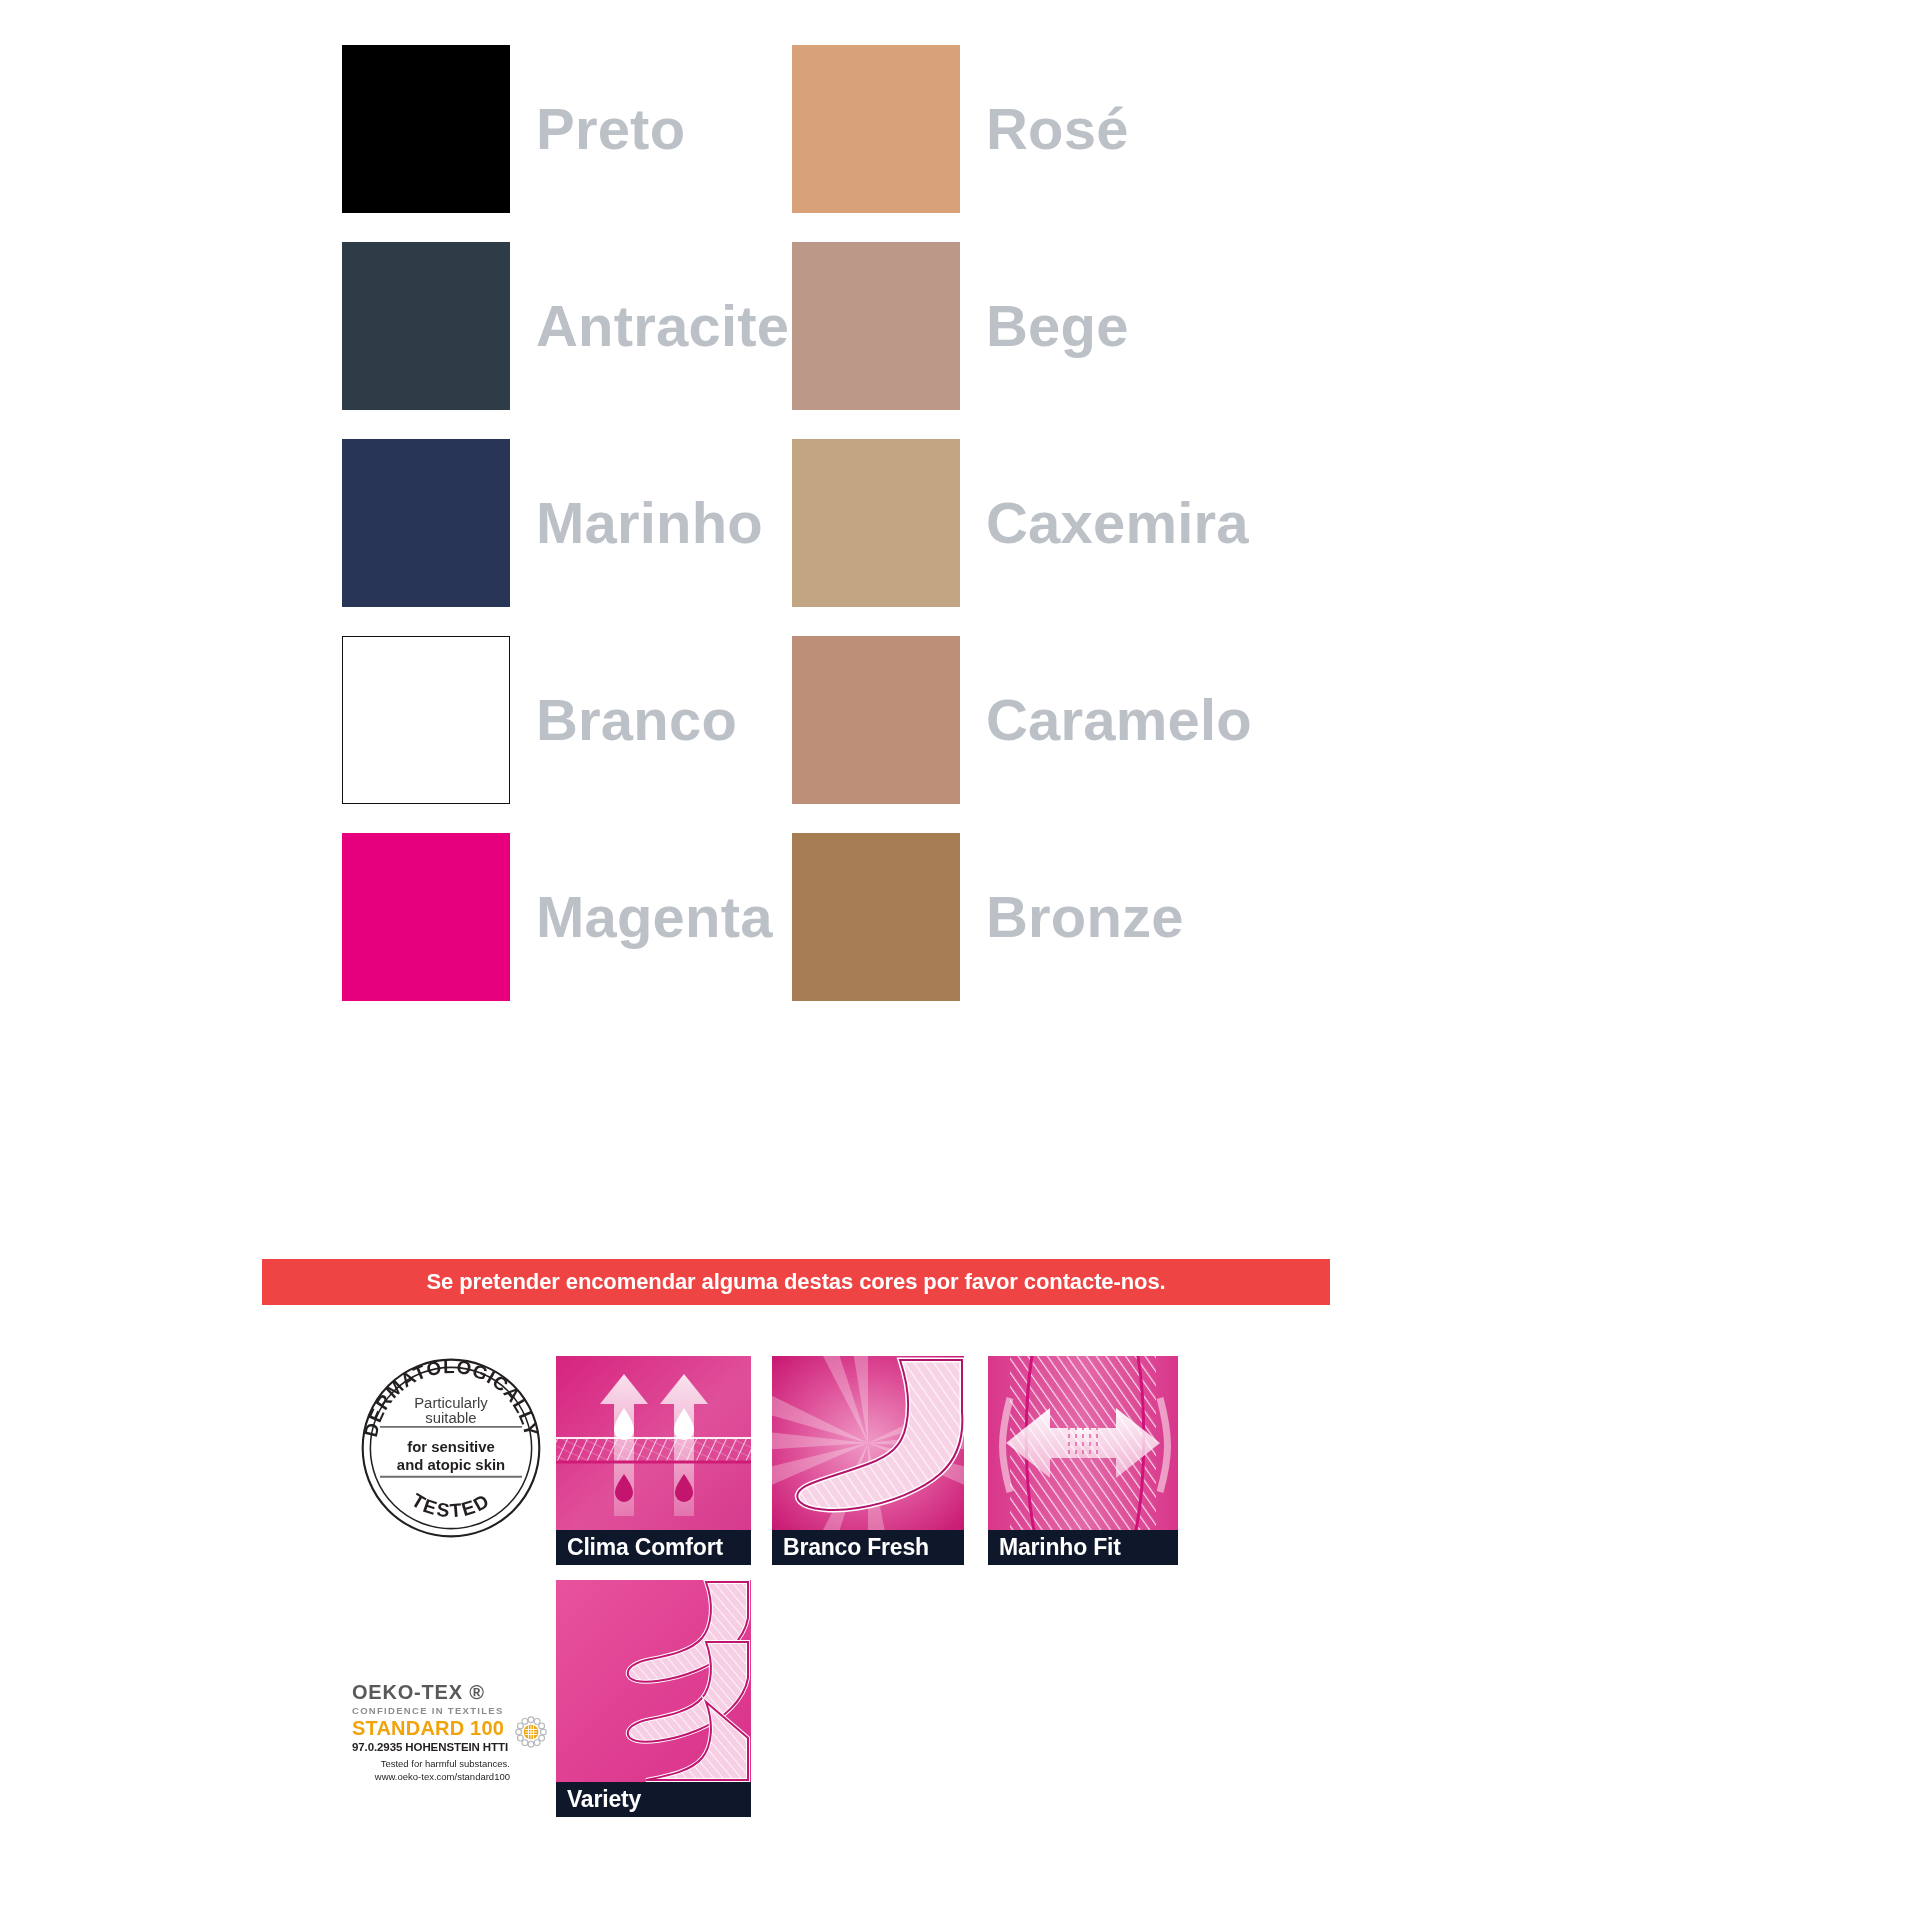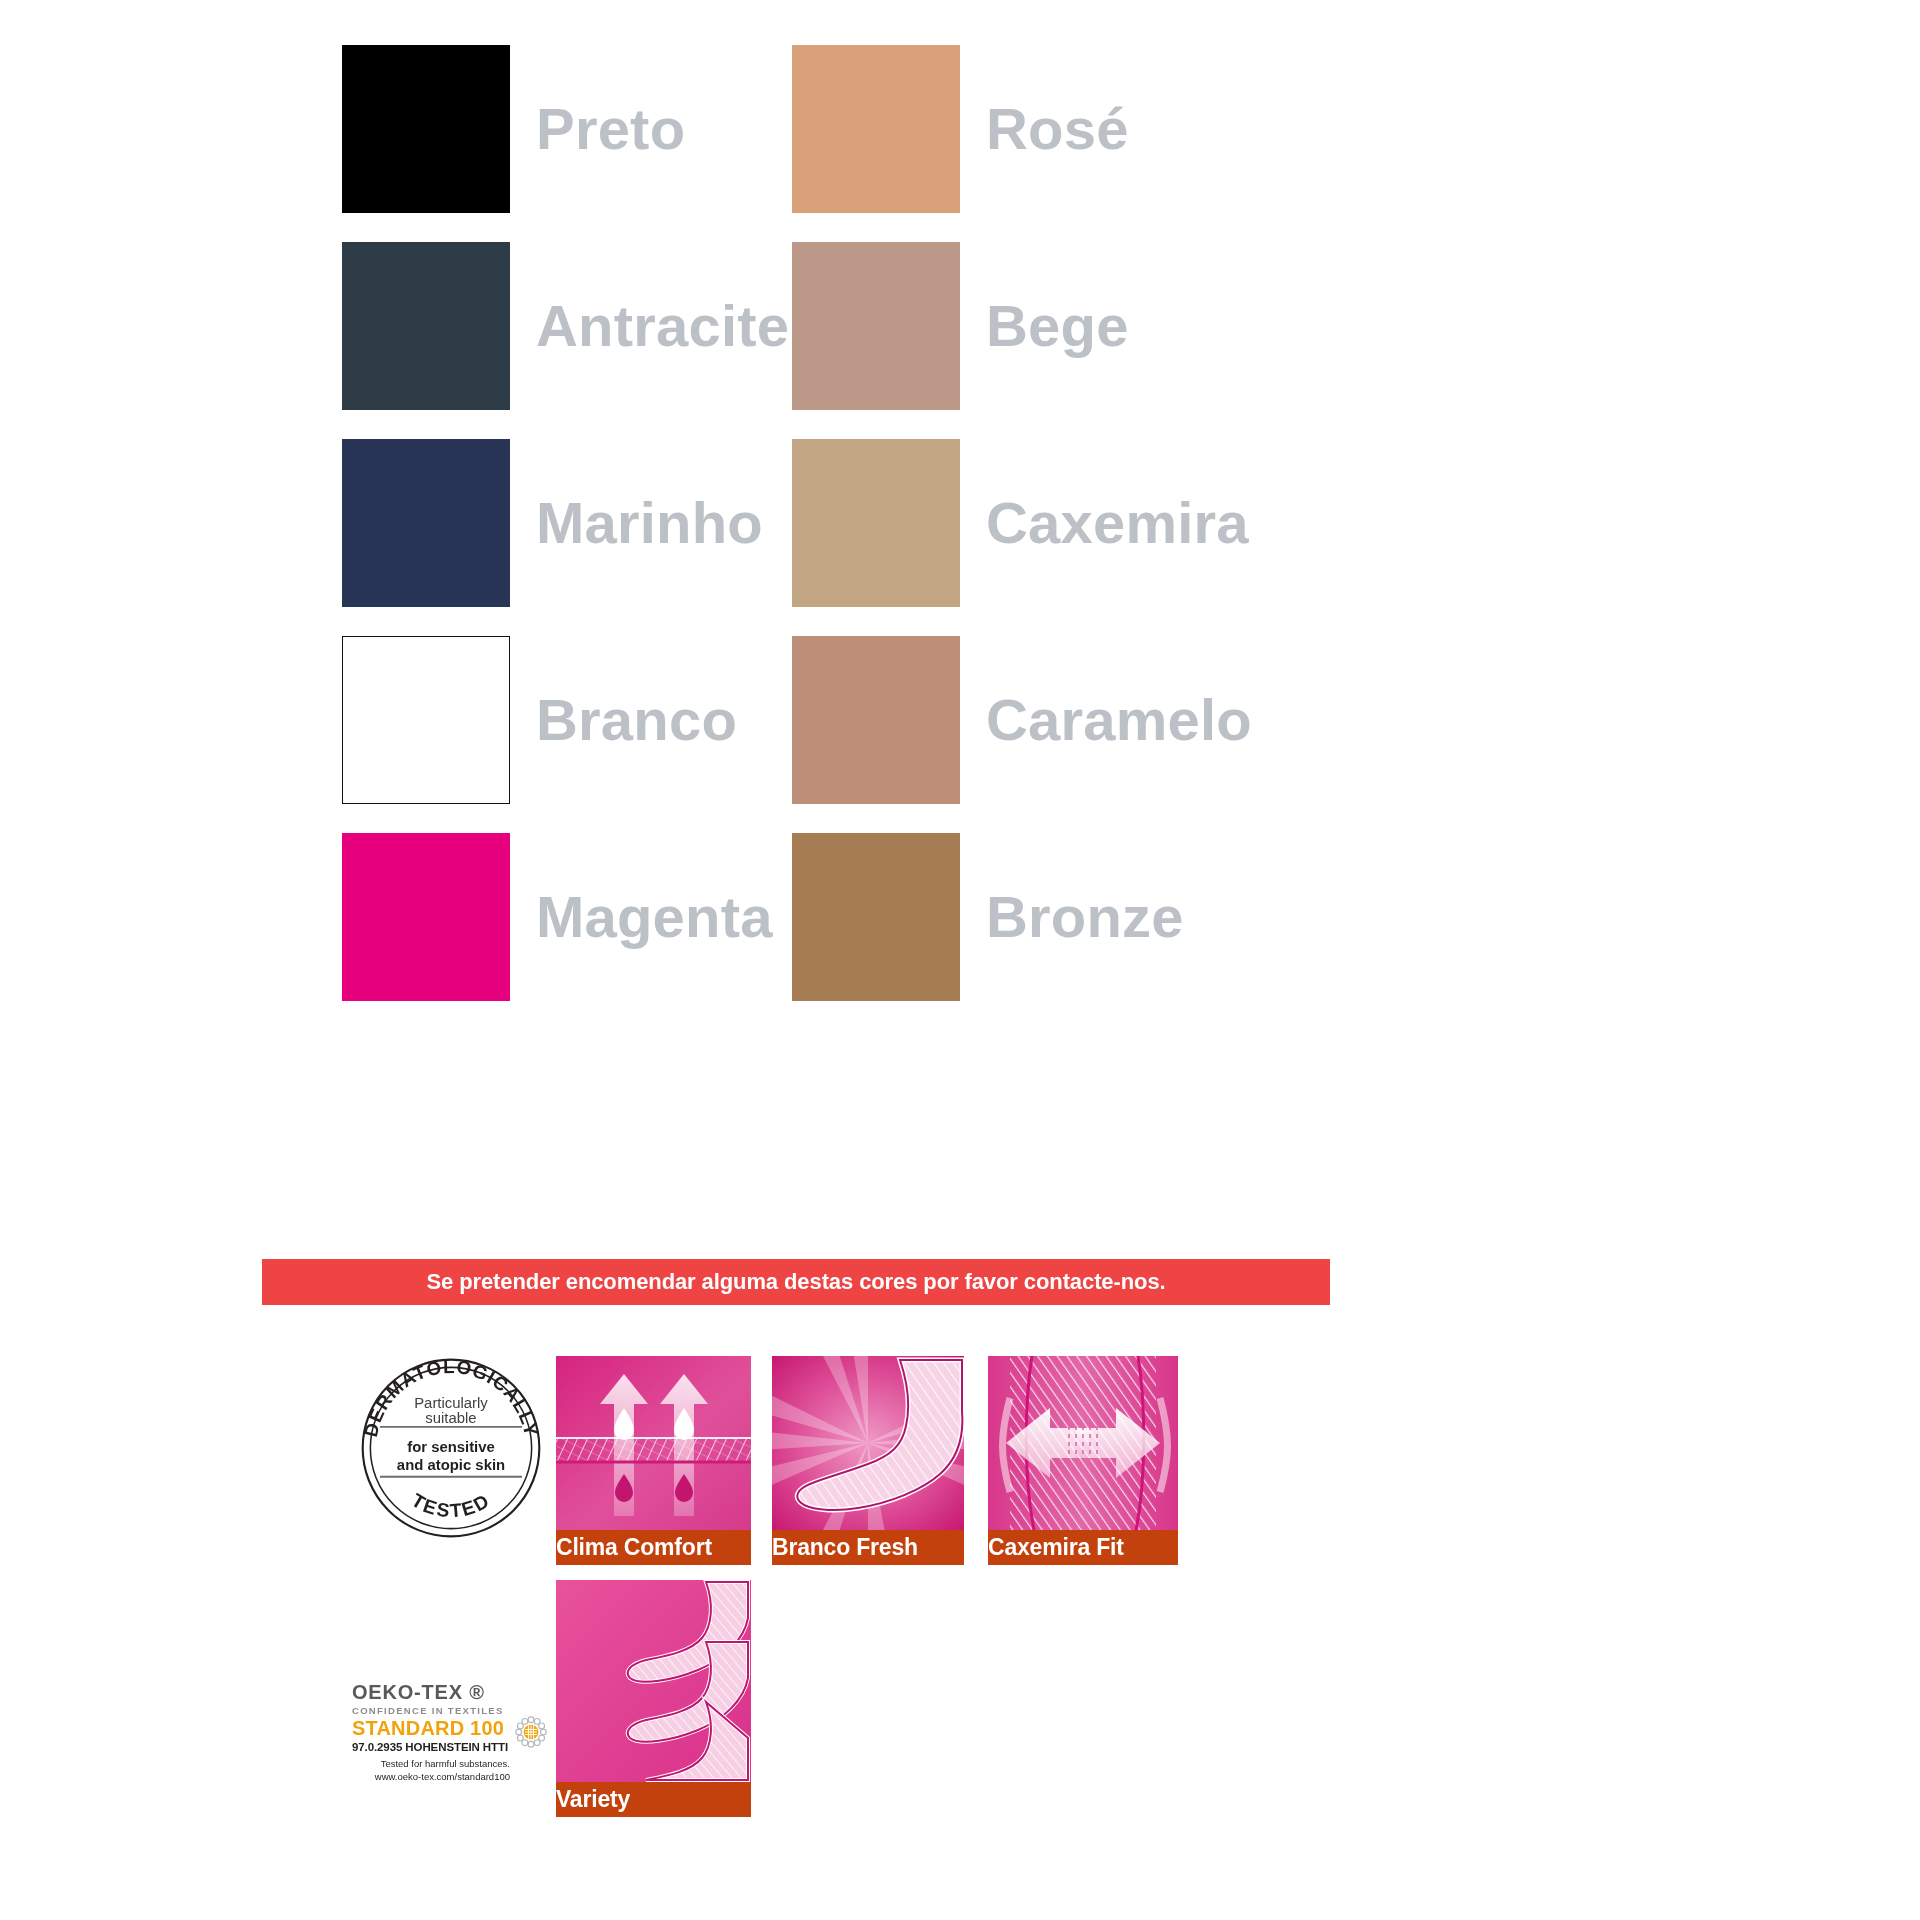--- a/index.html
+++ b/index.html
@@ -88,26 +88,27 @@
   }
   .ot-flower { margin-left: 4px; margin-top: 26px; }
 
   
   .tile { position: absolute; }
   .tile .art {
     position: relative; overflow: hidden;
     background: #e0509a;
   }
   .tile .cap {
-    background: #c2410c;
+    background: #0f172a;
     color: #ffffff;
     font-size: 23px;
     font-weight: bold;
     letter-spacing: -0.2px;
     display: flex; align-items: center;
+    padding-left: 11px;
     height: 35px;
     white-space: nowrap;
   }
 
   #tile-clima-comfort { left: 556px; top: 1356px; width: 195px; }
   #tile-clima-comfort .art { height: 174px; }
   #tile-clima-fresh   { left: 772px; top: 1356px; width: 192px; }
   #tile-clima-fresh .art { height: 174px; }
   #tile-perfect-fit   { left: 988px; top: 1356px; width: 190px; }
   #tile-perfect-fit .art { height: 174px; }
@@ -367,21 +368,21 @@
         </g>
         <g stroke="#e06aa8" stroke-width="1.6" stroke-dasharray="4 4">
           <line x1="88" y1="70" x2="88" y2="104"></line>
           <line x1="95" y1="70" x2="95" y2="104"></line>
           <line x1="102" y1="70" x2="102" y2="104"></line>
           <line x1="81" y1="70" x2="81" y2="104"></line>
           <line x1="109" y1="70" x2="109" y2="104"></line>
         </g>
       </svg>
     </div>
-    <div class="cap">Caxemira Fit</div>
+    <div class="cap">Marinho Fit</div>
   </div>
 
   <div class="tile" id="tile-variety">
     <div class="art">
       <svg viewBox="0 0 195 202" xmlns="http://www.w3.org/2000/svg" preserveAspectRatio="none">
         <defs>
           <linearGradient id="vbg" x1="0" y1="0" x2="1" y2="1">
             <stop offset="0%" stop-color="#e8529c"></stop>
             <stop offset="100%" stop-color="#d8318a"></stop>
           </linearGradient>

